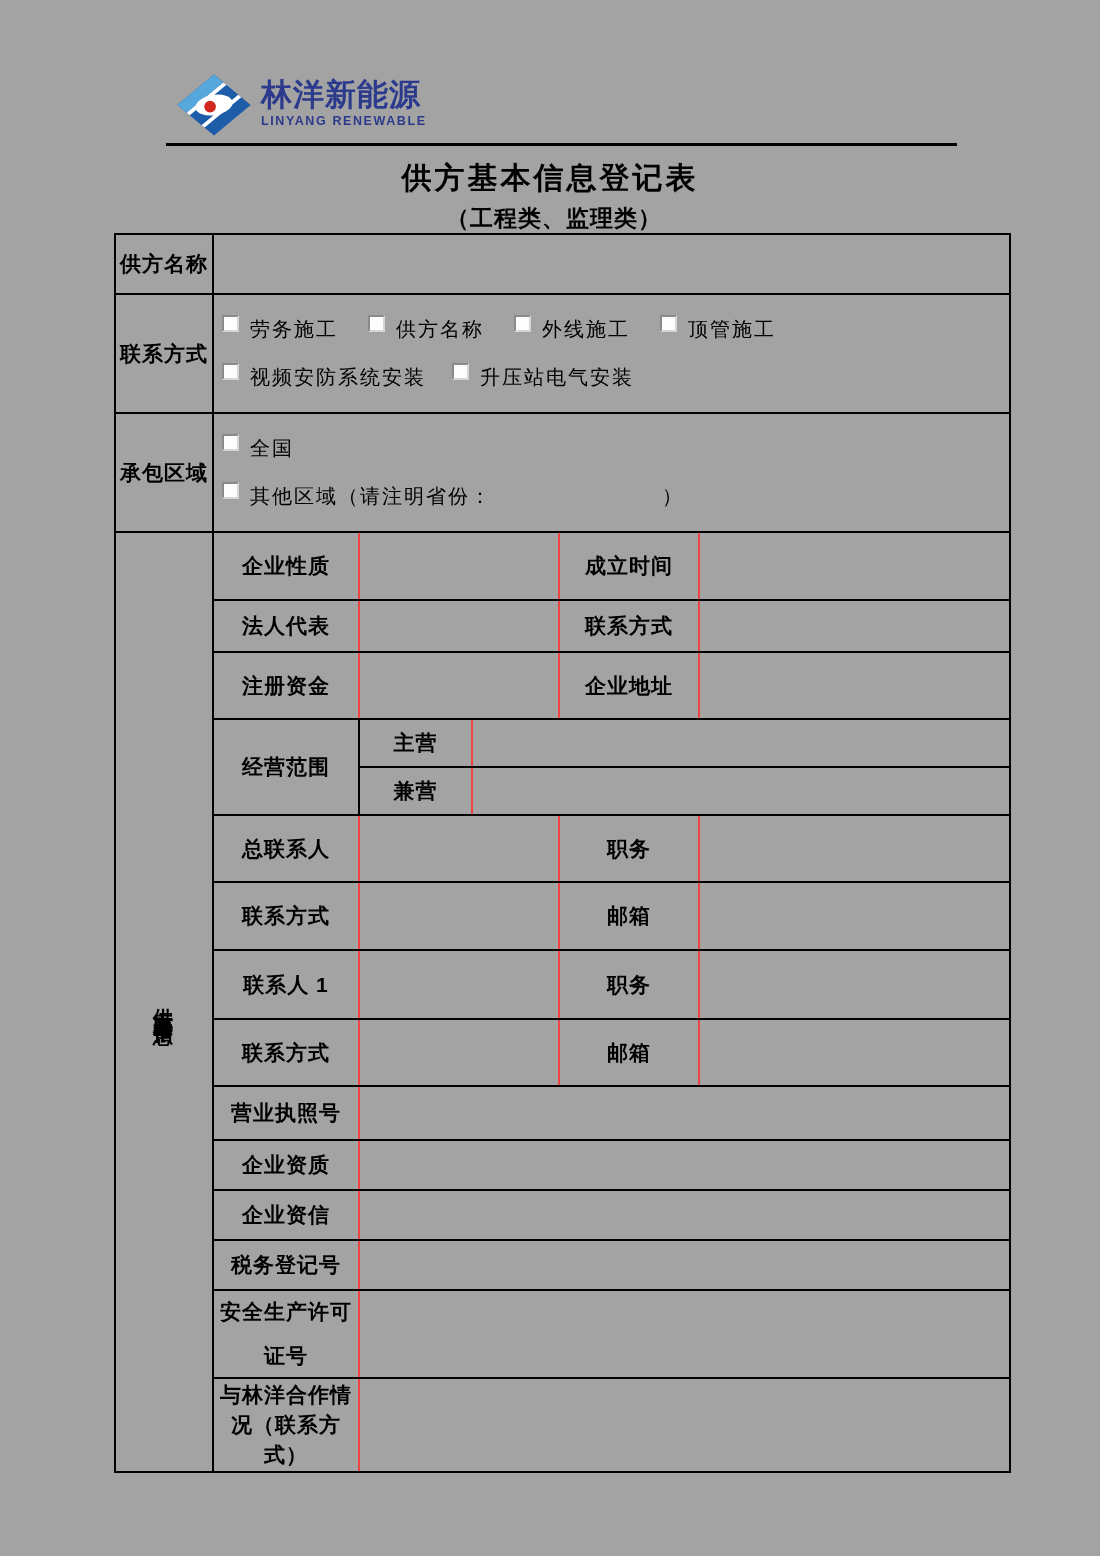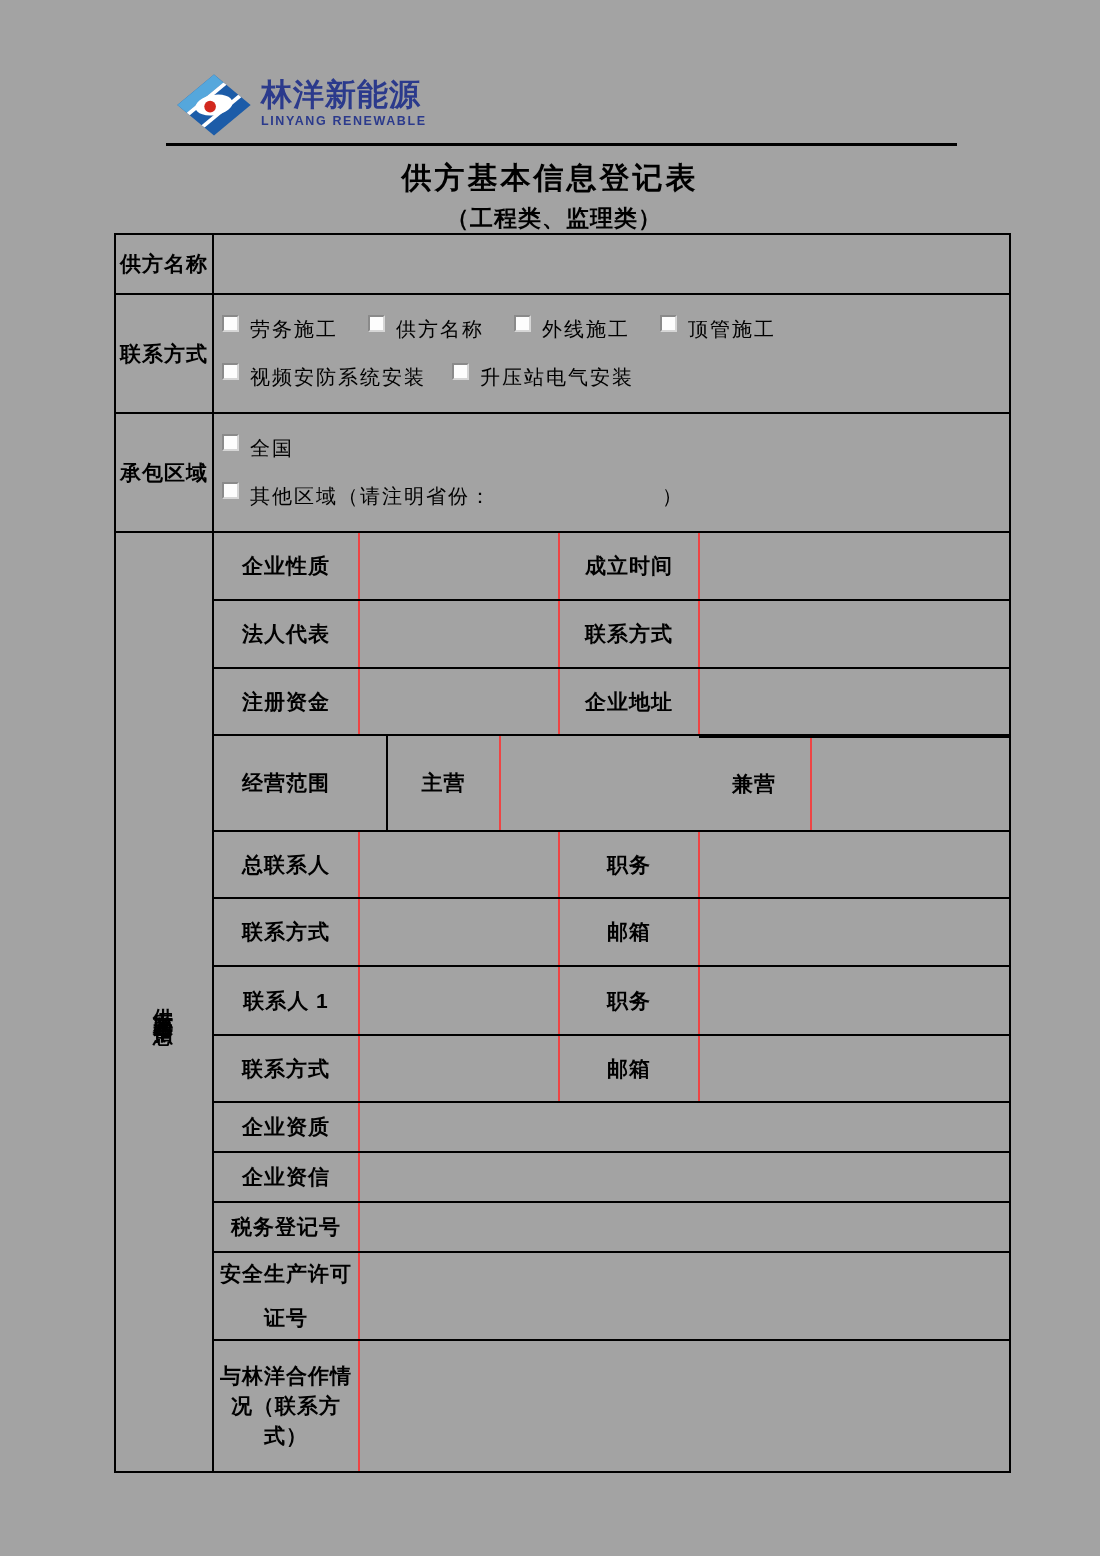--- a/index.html
+++ b/index.html
@@ -47,21 +47,21 @@
   .ir { display:flex; border-top:2px solid #000; }
   .ir:first-child { border-top:none; }
   .c { display:flex; align-items:center; justify-content:center; border-left:2px solid #ef4444; }
   .c:first-child { border-left:none; }
   .c-label { width:144px; }
   .c-val1 { width:200px; }
   .c-label2 { width:140px; }
   .c-val2 { flex:1; }
   .c-sub { width:111px; }
   .c-wide { flex:1; }
-  .scope-right { flex:1; display:flex; flex-direction:row;margin-left:28px; }
+  .scope-right { flex:1; display:flex; flex-direction:column; }
   .scope-sub { display:flex; flex:1; }
   .scope-sub + .scope-sub { border-top:2px solid #000; }
   .lh-tall { line-height:44px; }
   .lh-mid { line-height:30px; }
 </style>
 </head>
 <body>
 
 <div class="page">
 
@@ -160,21 +160,21 @@
         <div class="ir" style="height:66px;">
           <div class="c c-label">
               <span class="lbl">企业性质</span>
             </div>
           <div class="c c-val1"></div>
           <div class="c c-label2">
               <span class="lbl">成立时间</span>
             </div>
           <div class="c c-val2"></div>
         </div>
-        <div class="ir" style="height:68px;">
+        <div class="ir" style="height:52px;">
           <div class="c c-label">
               <span class="lbl">法人代表</span>
             </div>
           <div class="c c-val1"></div>
           <div class="c c-label2">
               <span class="lbl">联系方式</span>
             </div>
           <div class="c c-val2"></div>
         </div>
         <div class="ir" style="height:67px;">
@@ -242,20 +242,26 @@
           <div class="c c-label">
               <span class="lbl">联系方式</span>
             </div>
           <div class="c c-val1"></div>
           <div class="c c-label2">
               <span class="lbl">邮箱</span>
             </div>
           <div class="c c-val2"></div>
         </div>
 
+        <div class="ir" style="height:54px;">
+          <div class="c c-label">
+              <span class="lbl">营业执照号</span>
+            </div>
+          <div class="c c-wide"></div>
+        </div>
         <div class="ir" style="height:50px;">
           <div class="c c-label">
               <span class="lbl">企业资质</span>
             </div>
           <div class="c c-wide"></div>
         </div>
         <div class="ir" style="height:50px;">
           <div class="c c-label">
               <span class="lbl">企业资信</span>
             </div>

